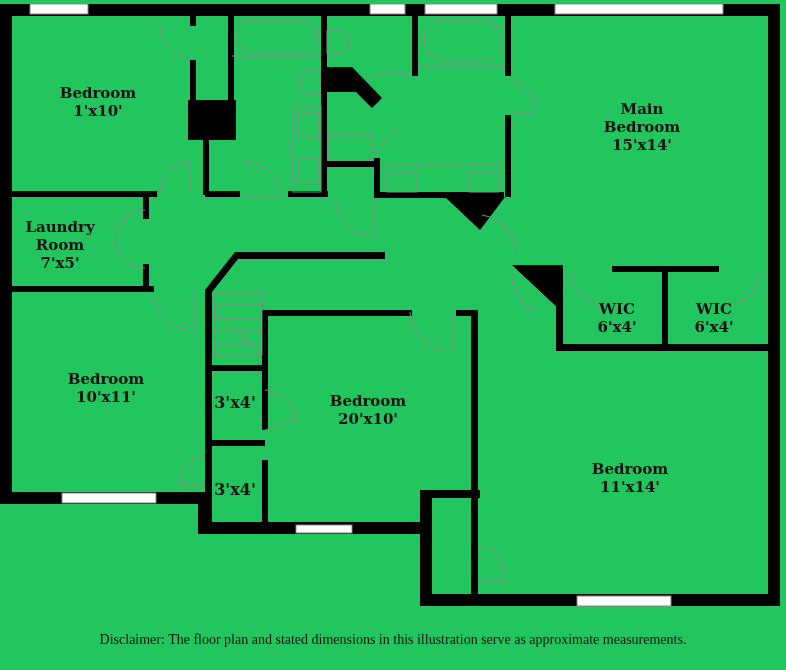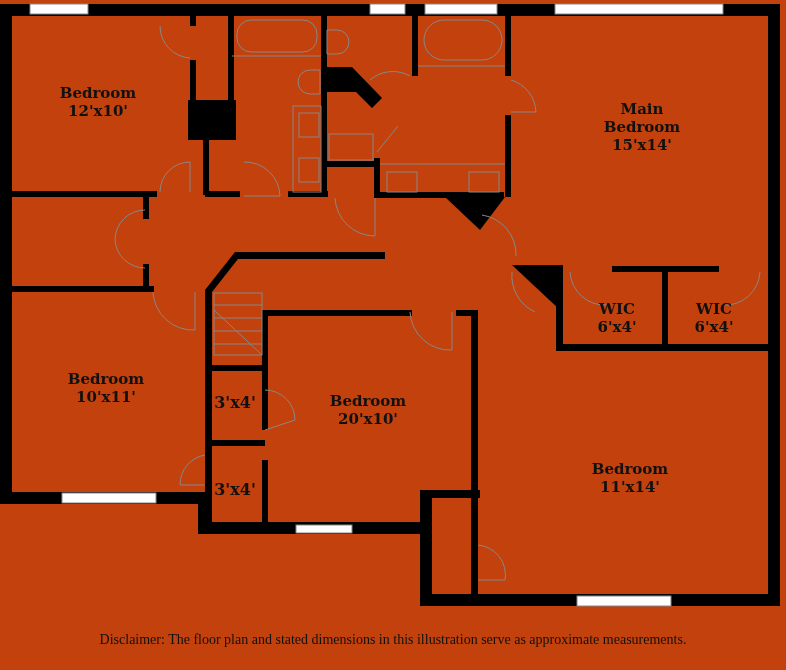--- a/index.html
+++ b/index.html
@@ -1,16 +1,16 @@
 <!DOCTYPE html>
 <html><head>
 <meta charset="utf-8">
 <style>
   html,body{margin:0;padding:0;background:#fff;}
-  #canvas{position:relative;width:786px;height:670px;overflow:hidden;background:#c2410c;}
+  #canvas{position:relative;width:786px;height:670px;overflow:hidden;background:#22c55e;}
   svg#plan{position:absolute;left:0;top:0;}
   .label{position:absolute;text-align:center;font-family:"DejaVu Serif",serif;font-weight:bold;color:#111;line-height:18px;font-size:15px;transform:translateX(-50%);white-space:nowrap;}
   .label.small{font-size:16px;line-height:16px;}
   .footer{position:absolute;left:0;width:786px;text-align:center;font-family:"Liberation Serif",serif;font-size:14px;color:#111;line-height:18px;}
 </style>
 </head>
 <body>
 
 <div id="canvas">
   <svg id="plan" width="786" height="670" viewBox="0 0 786 670">
@@ -118,21 +118,26 @@
       <line x1="214" y1="305" x2="262" y2="305"></line>
       <line x1="214" y1="318" x2="262" y2="318"></line>
       <line x1="214" y1="331" x2="262" y2="331"></line>
       <line x1="214" y1="344" x2="262" y2="344"></line>
       <line x1="214" y1="310" x2="262" y2="355"></line>
     </g>
   </svg>
 
   <div class="label" style="left:98px;top:84px;">
     <div>Bedroom</div>
-    <div>12'x10'</div>
+    <div>1'x10'</div>
+  </div>
+  <div class="label" style="left:60px;top:218px;">
+    <div>Laundry</div>
+    <div>Room</div>
+    <div>7'x5'</div>
   </div>
   <div class="label" style="left:642px;top:100px;">
     <div>Main</div>
     <div>Bedroom</div>
     <div>15'x14'</div>
   </div>
   <div class="label" style="left:617px;top:300px;">
     <div>WIC</div>
     <div>6'x4'</div>
   </div>

